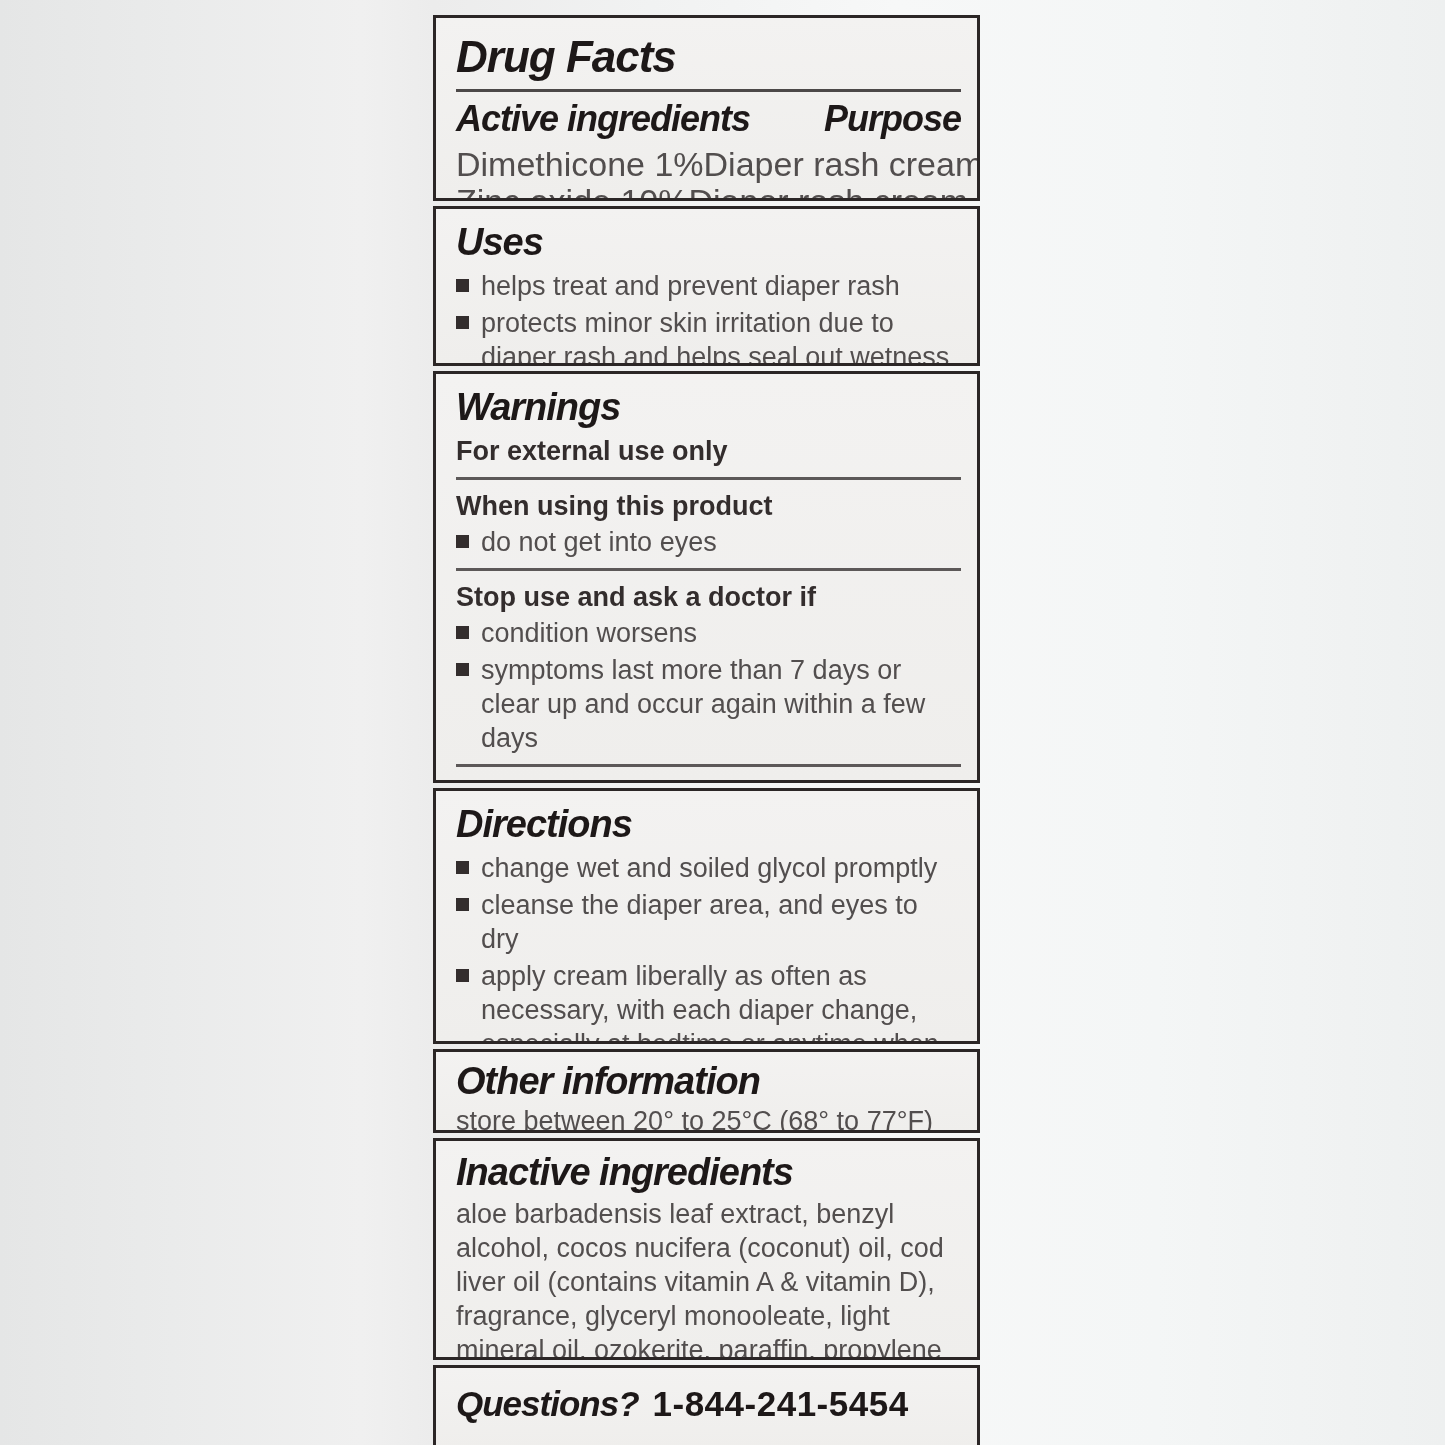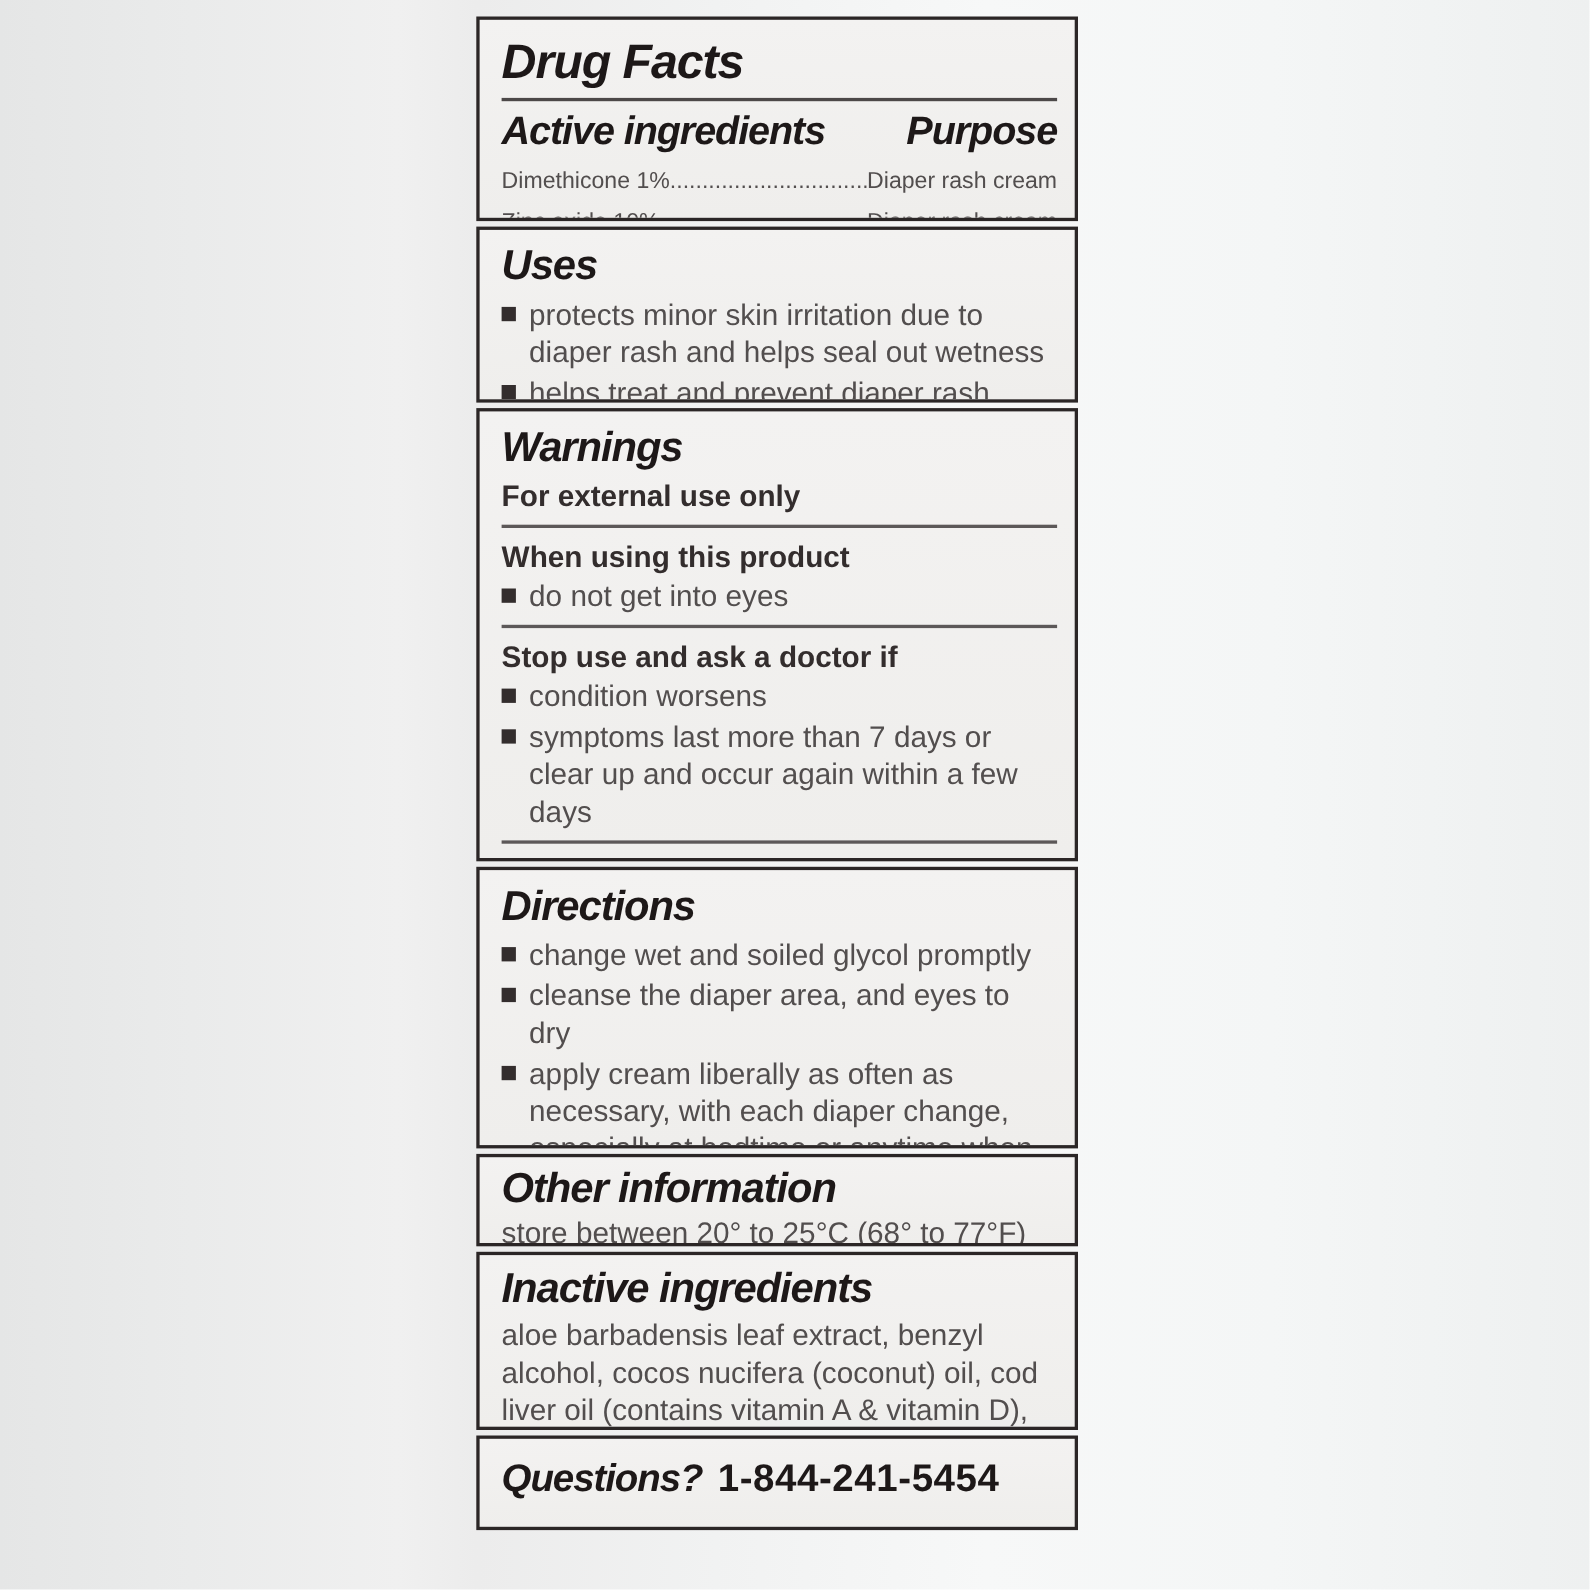--- a/index.html
+++ b/index.html
@@ -40,21 +40,21 @@
   .body-text  { font-size: 27px; line-height: 34px; color: #524e4e; }
   .subhead    { font-size: 27px; line-height: 34px; font-weight: bold; color: #332d2d; }
   .ai-head-row {
     display: flex; justify-content: space-between; align-items: flex-end;
     margin: 2px 0 6px 0;
   }
   .ai-head {
     font-style: italic; font-weight: bold; font-size: 36px;
     letter-spacing: -1px; color: #1d1818;
   }
-  .ing-row { display: flex; align-items: center; font-size: 21px; line-height: 37px; color: #524e4e; }
+  .ing-row { display: flex; align-items: center; font-size: 34px; line-height: 37px; color: #524e4e; }
   .ing-name { flex: none; }
   .dots { flex: 1; overflow: hidden; white-space: nowrap; }
   .ing-purpose { flex: none; }
   .bullet-row { display: flex; margin: 2px 0 3px 0; }
   .sq {
     flex: none;
     width: 13px; height: 13px;
     background: #332d2d;
     margin: 10px 12px 0 0;
   }
@@ -65,21 +65,21 @@
     padding: 12px 0 10px 0;
   }
   .q-label { font-style: italic; font-weight: bold; font-size: 35px; letter-spacing: -1px; color: #1d1818; }
   .q-phone { font-weight: bold; font-size: 35px; color: #1d1818; letter-spacing: 0.5px; }
   
   .s-active     { height: 186px; }
   .s-uses       { height: 160px; }
   .s-warnings   { height: 412px; }
   .s-directions { height: 256px; }
   .s-other      { height: 84px; }
-  .s-inactive   { height: 162px; }
+  .s-inactive   { height: 222px; }
   .s-questions  { height: 86px; }
 </style>
 </head>
 <body>
 
 <div class="label-panel">
 
   <div class="section s-active">
     <div class="sec-title df-title">Drug Facts</div>
     <div class="thick-rule"></div>
@@ -96,25 +96,25 @@
       <span class="ing-name">Zinc oxide 10%</span>
       <span class="dots">........................................................................</span>
       <span class="ing-purpose">Diaper rash cream</span>
     </div>
   </div>
 
   <div class="section s-uses">
     <div class="sec-title">Uses</div>
     <div class="bullet-row">
       <span class="sq"></span>
-      <span class="body-text">protects minor skin irritation due to diaper rash and helps seal out wetness</span>
+      <span class="body-text">helps treat and prevent diaper rash</span>
     </div>
     <div class="bullet-row">
       <span class="sq"></span>
-      <span class="body-text">helps treat and prevent diaper rash</span>
+      <span class="body-text">protects minor skin irritation due to diaper rash and helps seal out wetness</span>
     </div>
   </div>
 
   <div class="section s-warnings">
     <div class="sec-title">Warnings</div>
     <div class="subhead">For external use only</div>
     <div class="thin-rule"></div>
     <div class="subhead">When using this product</div>
     <div class="bullet-row">
       <span class="sq"></span>

